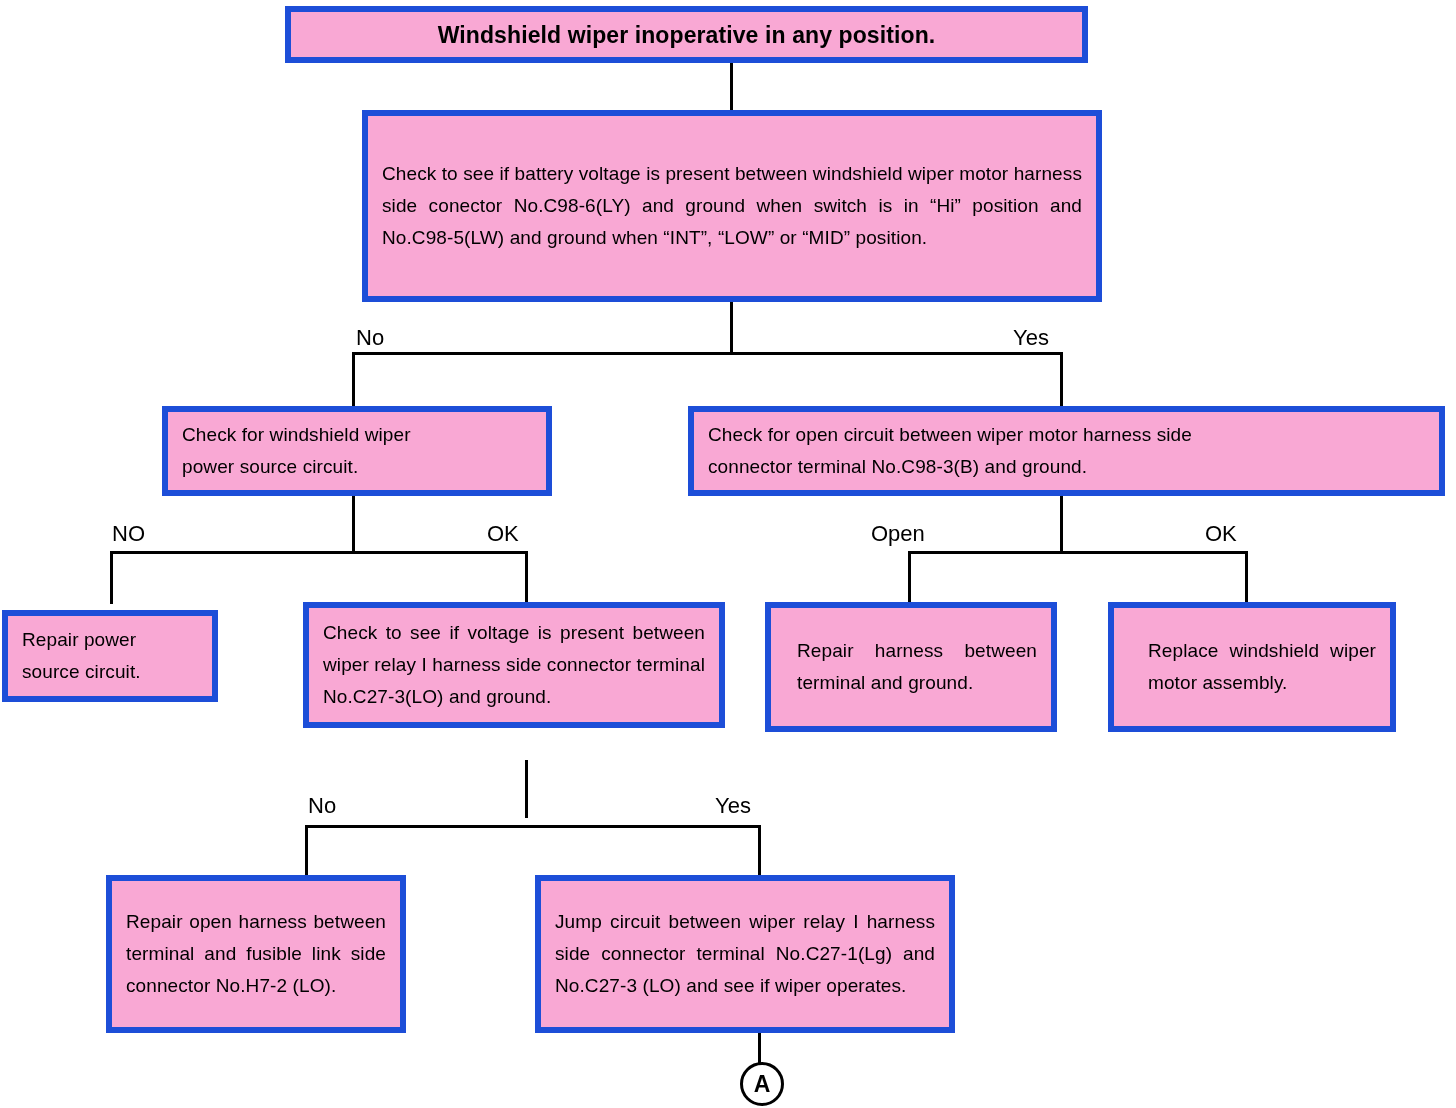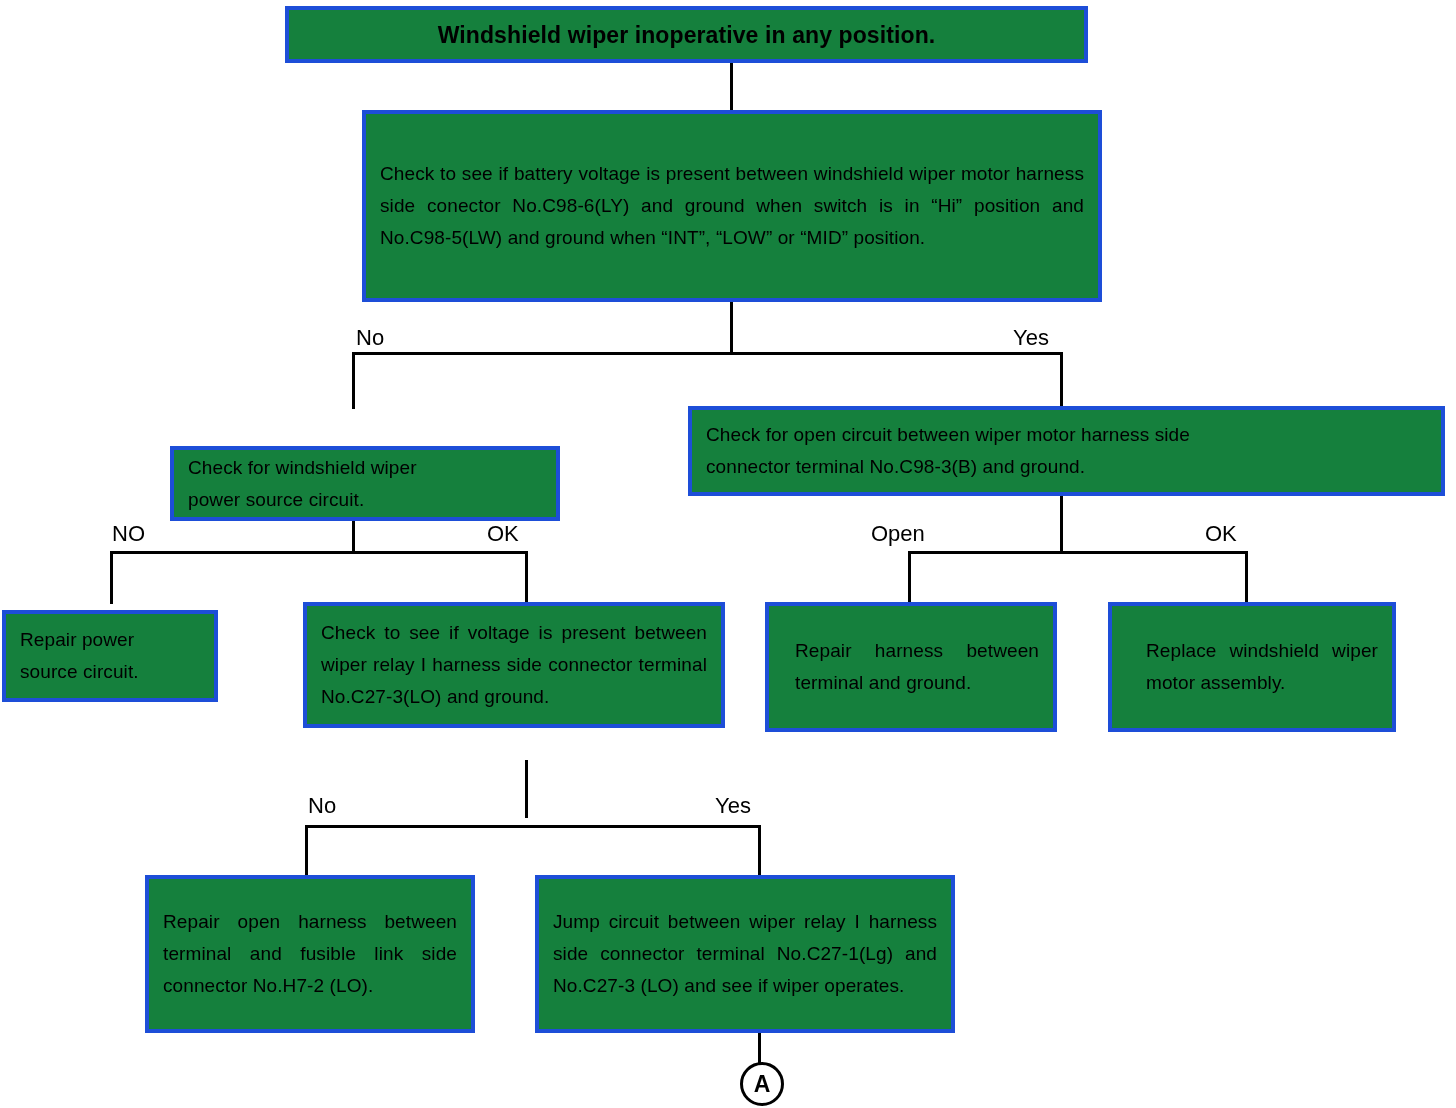--- a/index.html
+++ b/index.html
@@ -13,22 +13,22 @@
     width: 1456px;
     height: 1108px;
     background: #ffffff;
     font-family: "Liberation Sans", "DejaVu Sans", sans-serif;
     color: #000000;
     overflow: hidden;
   }
   .node {
     position: absolute;
     box-sizing: border-box;
-    border: 4px solid #1d4ed8;
-    background: #15803d;
+    border: 6px solid #1d4ed8;
+    background: #f9a8d4;
     display: flex;
     align-items: center;
     z-index: 3;
   }
   .node .txt {
     display: block;
     width: 100%;
     padding: 0 14px;
     font-size: 19px;
     line-height: 32px;
@@ -110,21 +110,21 @@
   <div class="edge v" style="left:758px; top:1033px; height:32px;"></div>
 
   <div class="node center" style="left:285px; top:6px; width:803px; height:57px;">
     <span class="txt">Windshield wiper inoperative in any position.</span>
   </div>
 
   <div class="node justify" style="left:362px; top:110px; width:740px; height:192px;">
     <span class="txt">Check to see if battery voltage is present between windshield wiper motor harness side conector No.C98-6(LY) and ground when switch is in “Hi” position and No.C98-5(LW) and ground when “INT”, “LOW” or “MID” position.</span>
   </div>
 
-  <div class="node" style="left:170px; top:406px; width:390px; height:75px;margin-top:40px;">
+  <div class="node" style="left:162px; top:406px; width:390px; height:90px;">
     <span class="txt">Check for windshield wiper
 power source circuit.</span>
   </div>
 
   <div class="node" style="left:688px; top:406px; width:757px; height:90px;">
     <span class="txt">Check for open circuit between wiper motor harness side
 connector terminal No.C98-3(B) and ground.</span>
   </div>
 
   <div class="node" style="left:2px; top:602px; width:216px; height:92px;margin-top:8px;">
@@ -137,21 +137,21 @@
   </div>
 
   <div class="node justify" style="left:765px; top:602px; width:292px; height:130px;padding-left:12px;">
     <span class="txt">Repair harness between terminal and ground.</span>
   </div>
 
   <div class="node justify" style="left:1108px; top:602px; width:288px; height:130px;padding-left:20px;">
     <span class="txt">Replace windshield wiper motor assembly.</span>
   </div>
 
-  <div class="node justify" style="left:106px; top:875px; width:330px; height:158px;margin-left:39px;">
+  <div class="node justify" style="left:106px; top:875px; width:300px; height:158px;">
     <span class="txt">Repair open harness between terminal and fusible link side connector No.H7-2 (LO).</span>
   </div>
 
   <div class="node justify" style="left:535px; top:875px; width:420px; height:158px;">
     <span class="txt">Jump circuit between wiper relay I harness side connector terminal No.C27-1(Lg) and No.C27-3 (LO) and see if wiper operates.</span>
   </div>
 
   <div class="connector" style="left:740px; top:1062px;">
     <span class="txt">A</span>
   </div>

